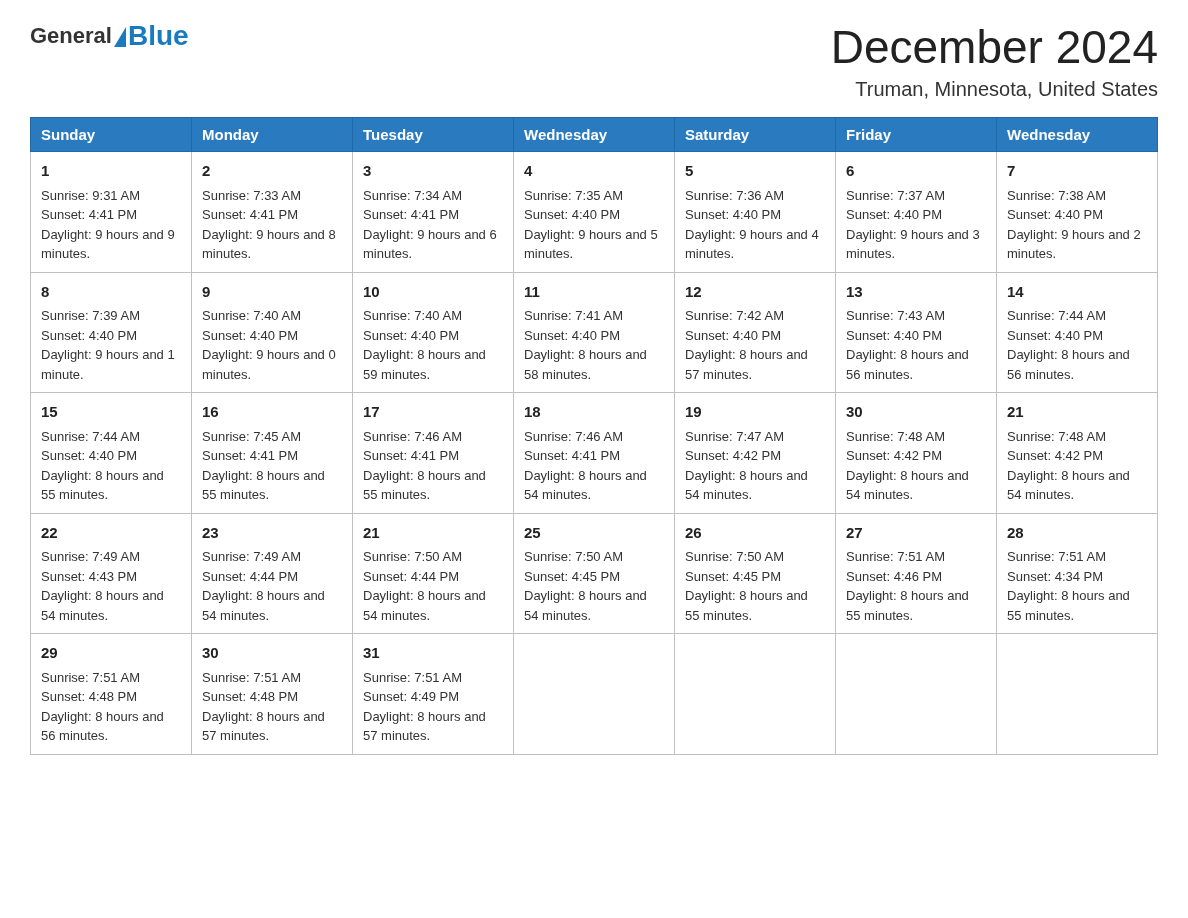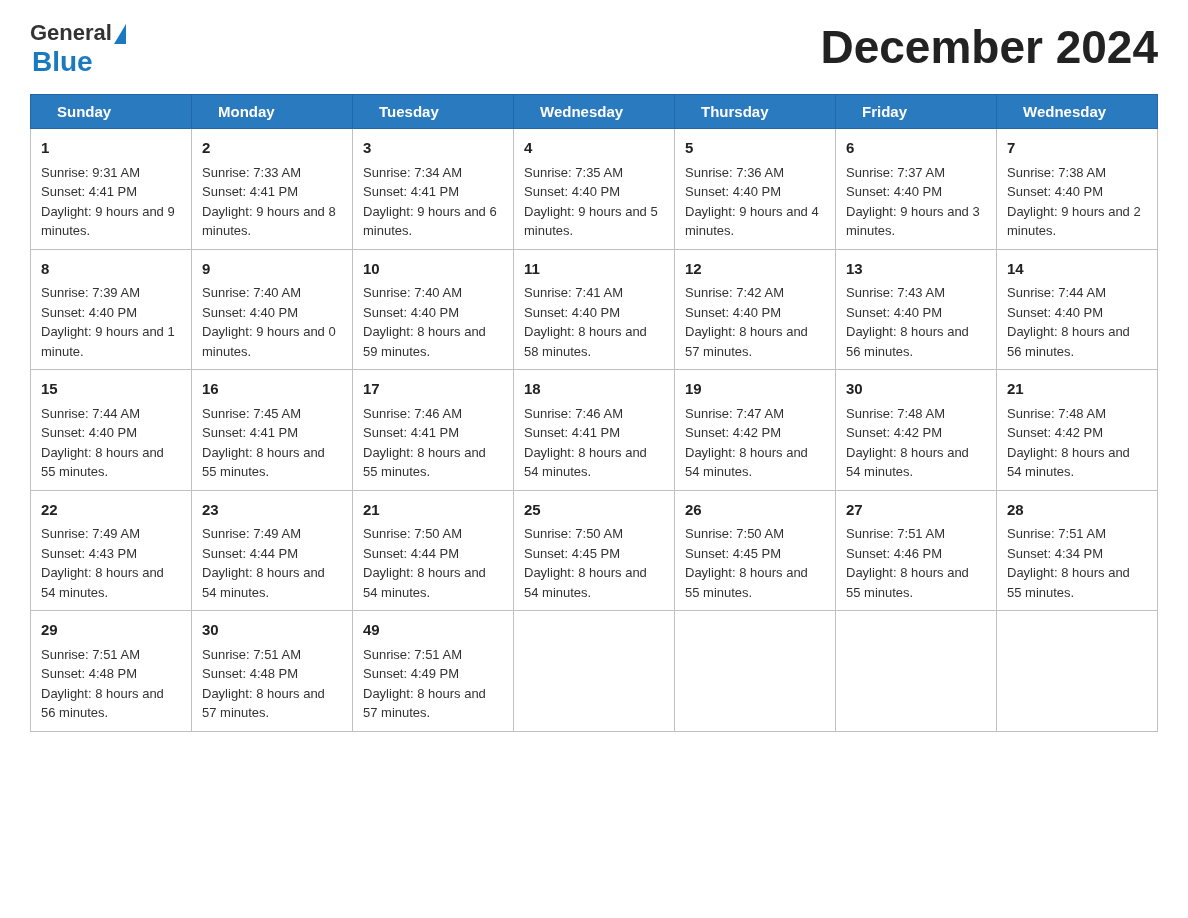--- a/index.html
+++ b/index.html
@@ -30,56 +30,56 @@
       width: 0;
       height: 0;
       border-left: 12px solid transparent;
       border-right: 0px solid transparent;
       border-bottom: 20px solid #1a7abf;
       margin-left: 2px;
       margin-top: 2px;
     }
     .logo-block {
       display: flex;
-      flex-direction: column;
+      flex-direction: row;
     }
     .logo-line1 {
       display: flex;
       align-items: center;
     }
     .logo-line2 {
       color: #1a7abf;
       font-size: 28px;
       font-weight: bold;
       margin-left: 2px;
     }
     .title-block {
       text-align: right;
     }
     .calendar-title {
       font-size: 46px;
-      font-weight: bold;
+      font-weight: normal;
       color: #222;
     }
     .calendar-subtitle {
       font-size: 20px;
       color: #333;
       margin-top: 4px;
     }
     .calendar {
       width: 100%;
       border-collapse: collapse;
       border: 1px solid #b0b0b0;
     }
     .calendar thead th {
       background-color: #2a7abf;
       color: #fff;
       font-size: 15px;
       font-weight: bold;
-      padding: 8px 26px;
+      padding: 8px 10px;
       text-align: left;
       border: 1px solid #2068a8;
     }
     .calendar tbody td {
       vertical-align: top;
       padding: 8px 10px;
       border: 1px solid #c0c0c0;
       width: 14.28%;
       min-height: 90px;
       font-size: 13px;
@@ -111,31 +111,32 @@
         <span class="logo-text-general">General</span>
         <div class="logo-triangle"></div>
       </div>
       <div>
         <span class="logo-line2">Blue</span>
       </div>
     </div>
   </div>
   <div class="title-block">
     <div class="calendar-title">December 2024</div>
+    <div class="calendar-subtitle">Truman, Minnesota, United States</div>
   </div>
 </div>
 
 <table class="calendar">
   <thead>
     <tr>
       <th>Sunday</th>
       <th>Monday</th>
       <th>Tuesday</th>
       <th>Wednesday</th>
-      <th>Thursday</th>
+      <th>Saturday</th>
       <th>Friday</th>
       <th>Wednesday</th>
     </tr>
   </thead>
   <tbody id="calendar-body">
   <tr>
         <td>
         <span class="day-number">1</span>
         <span>Sunrise: 9:31 AM</span><br>
         <span>Sunset: 4:41 PM</span><br>
@@ -317,21 +318,21 @@
         <span>Sunset: 4:48 PM</span><br>
         <span>Daylight: 8 hours and 56 minutes.</span>
       </td>
         <td>
         <span class="day-number">30</span>
         <span>Sunrise: 7:51 AM</span><br>
         <span>Sunset: 4:48 PM</span><br>
         <span>Daylight: 8 hours and 57 minutes.</span>
       </td>
         <td>
-        <span class="day-number">49</span>
+        <span class="day-number">31</span>
         <span>Sunrise: 7:51 AM</span><br>
         <span>Sunset: 4:49 PM</span><br>
         <span>Daylight: 8 hours and 57 minutes.</span>
       </td>
         <td class="empty-cell"></td>
         <td class="empty-cell"></td>
         <td class="empty-cell"></td>
         <td class="empty-cell"></td>
       </tr>
     </tbody>

